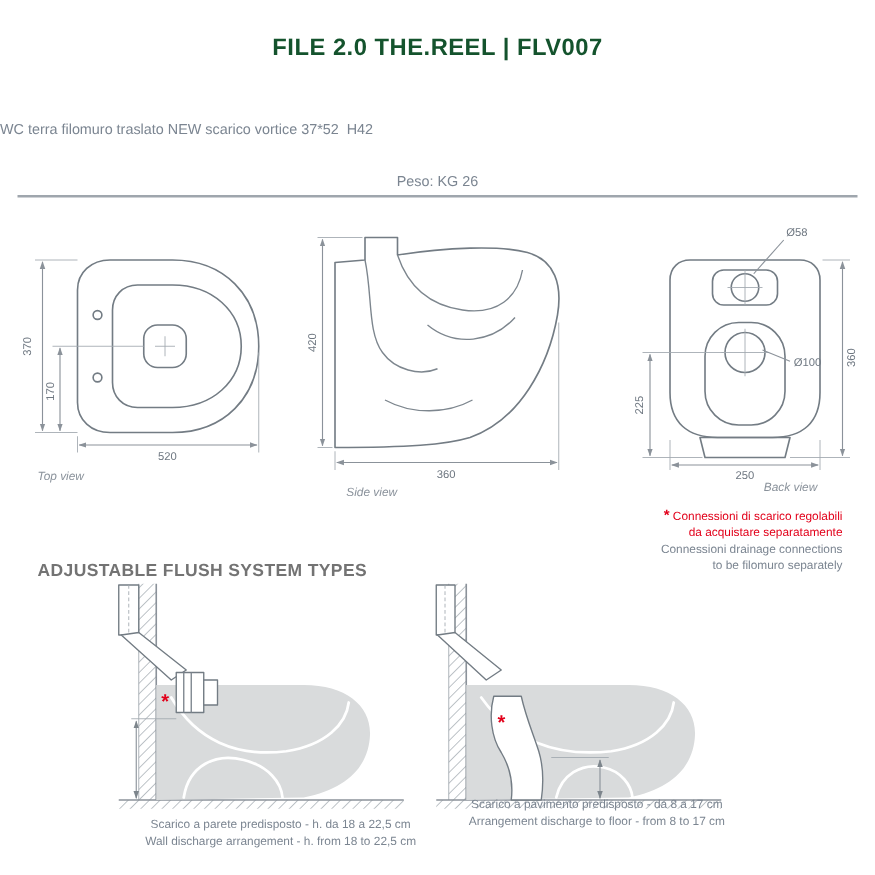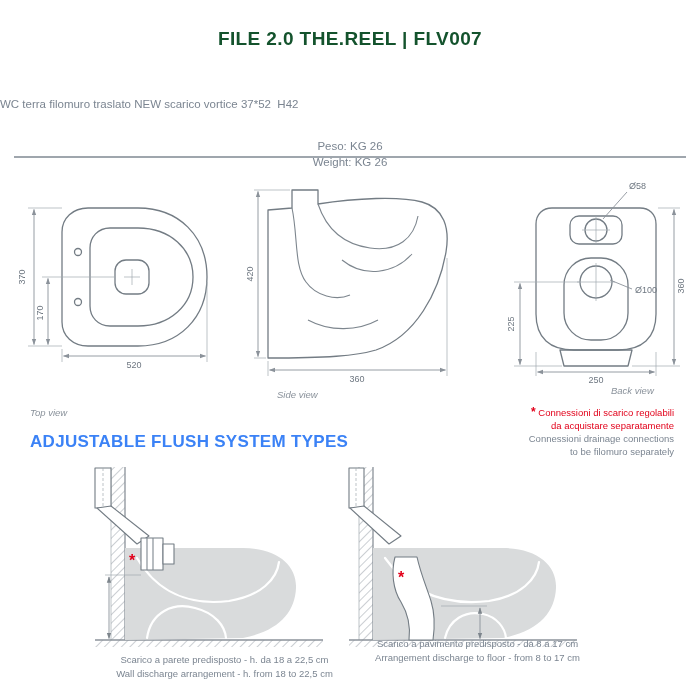--- a/index.html
+++ b/index.html
@@ -4,21 +4,21 @@
 <style>
   * { margin:0; padding:0; box-sizing:border-box; }
   html, body { width:700px; height:700px; }
   body { position:relative; background:#ffffff; font-family:"Liberation Sans","DejaVu Sans",sans-serif; color:#7b8591; overflow:hidden; }
   .abs { position:absolute; }
   .title { top:28px; left:0; width:700px; text-align:center; font-size:19px; font-weight:bold; color:#14532d; letter-spacing:0.4px; }
   .subtitle { top:64px; left:0; width:700px; text-align:left; font-size:11.5px; line-height:16px; color:#7b8591; white-space:pre-wrap; }
   .weights { top:110px; left:0; width:700px; text-align:center; font-size:11.5px; line-height:16px; color:#7b8591;margin-top:28px; }
   .divider { top:156px; left:14px; width:672px; height:2px; background:#9fa6ad; }
   .viewlabel { font-size:9.5px; font-style:italic; color:#8a929b; }
-  .flush-heading { top:432px; left:30px; font-size:17px; font-weight:bold; color:#3b82f6; letter-spacing:0.3px; }
+  .flush-heading { top:448px; left:30px; font-size:14px; font-weight:bold; color:#737373; letter-spacing:0.3px; }
   .note { top:406px; right:26px; width:260px; text-align:right; font-size:9.5px; line-height:13px; }
   .note .red { color:#e2001a; }
   .note .gray { color:#7b8591; }
   .note .star { font-weight:bold; font-size:12px; }
   .caption { font-size:9.5px; line-height:13.5px; color:#7b8591; text-align:center; }
   svg text { font-family:"Liberation Sans","DejaVu Sans",sans-serif; }
   .oline { stroke:#737c84; stroke-width:1.3; fill:none; stroke-linejoin:round; stroke-linecap:round; }
   .ofill { stroke:#737c84; stroke-width:1.1; fill:#ffffff; stroke-linejoin:round; }
   .inner { stroke:#7d868e; stroke-width:1.1; fill:none; }
   .dim { stroke:#8b929a; stroke-width:0.9; fill:none; }
@@ -34,21 +34,20 @@
 <body>
 
 <div class="abs title">FILE 2.0 THE.REEL | FLV007</div>
 
 <div class="abs subtitle">
   <div>WC terra filomuro traslato NEW scarico vortice 37*52  H42</div>
 </div>
 
 <div class="abs weights">
   <div>Peso: KG 26</div>
-  <div>Weight: KG 26</div>
 </div>
 
 <div class="abs divider"></div>
 
 <svg class="abs" style="left:12px; top:176px;" width="226" height="214" viewBox="0 0 226 214">
   <defs>
     <marker id="arrT" viewBox="0 0 10 10" refX="9" refY="5" markerWidth="7" markerHeight="7" orient="auto-start-reverse">
       <path d="M0,1.5 L10,5 L0,8.5 Z" fill="#8b929a"></path>
     </marker>
   </defs>
@@ -68,21 +67,21 @@
     <line class="dim" x1="22" y1="33.5" x2="22" y2="168.5" marker-start="url(#arrT)" marker-end="url(#arrT)"></line>
     <line class="dim" x1="36" y1="102.5" x2="36" y2="168.5" marker-start="url(#arrT)" marker-end="url(#arrT)"></line>
     <line class="ext" x1="50" y1="173" x2="50" y2="186"></line>
     <line class="ext" x1="195" y1="106" x2="195" y2="186"></line>
     <line class="dim" x1="51.5" y1="180" x2="193.5" y2="180" marker-start="url(#arrT)" marker-end="url(#arrT)"></line>
     <text class="dimtext" x="13" y="101" text-anchor="middle" transform="rotate(-90 13 101)">370</text>
     <text class="dimtext" x="31" y="137" text-anchor="middle" transform="rotate(-90 31 137)">170</text>
     <text class="dimtext" x="122" y="192" text-anchor="middle">520</text>
   </g>
 </svg>
-<div class="abs viewlabel" style="left:30px; top:407px;">Top view</div>
+<div class="abs viewlabel" style="left:30px; top:376px;">Top view</div>
 
 <svg class="abs" style="left:246px; top:170px;" width="218" height="218" viewBox="0 0 218 218">
   <defs>
     <marker id="arrS" viewBox="0 0 10 10" refX="9" refY="5" markerWidth="7" markerHeight="7" orient="auto-start-reverse">
       <path d="M0,1.5 L10,5 L0,8.5 Z" fill="#8b929a"></path>
     </marker>
   </defs>
   <g>
     <path class="oline" d="M 22 188 L 22 40 L 46 38 L 46 20 L 72 20 L 72 34 C 110 28 154 26 176 32 C 198 38 204 58 200 82 C 193 122 170 166 130 180 C 110 186 80 188 22 188 Z"></path>
     <path class="inner" d="M 72 34 C 80 58 96 74 124 78 C 152 82 168 68 172 46"></path>

